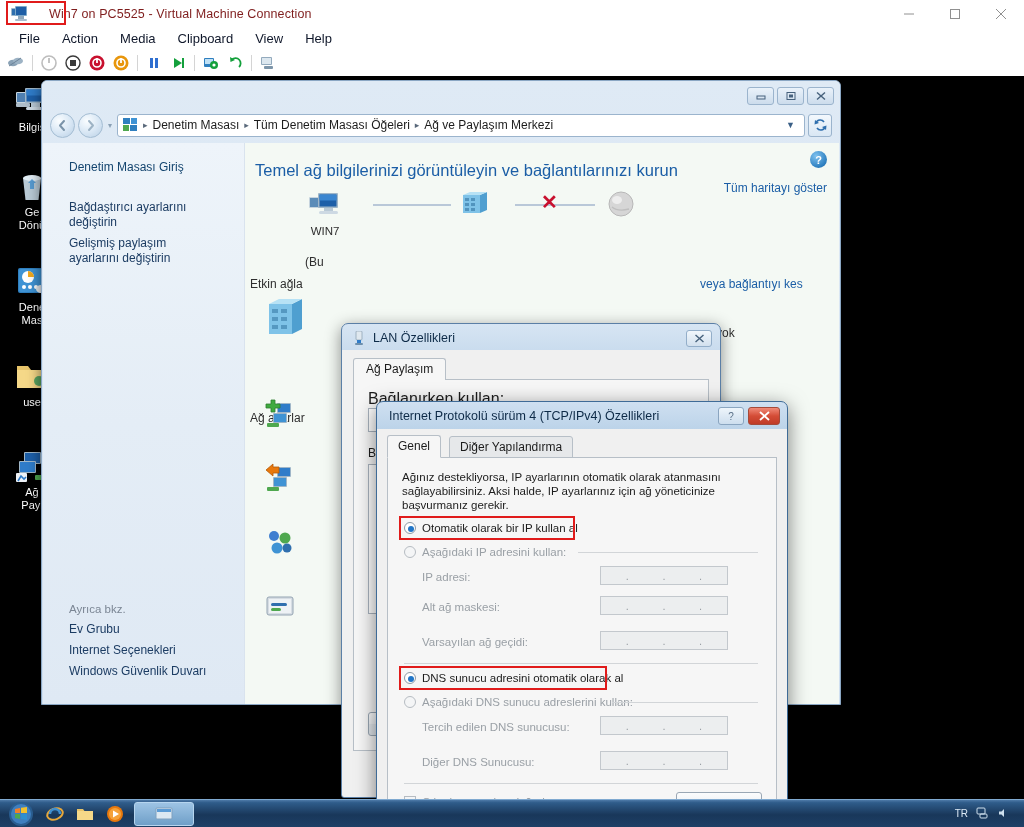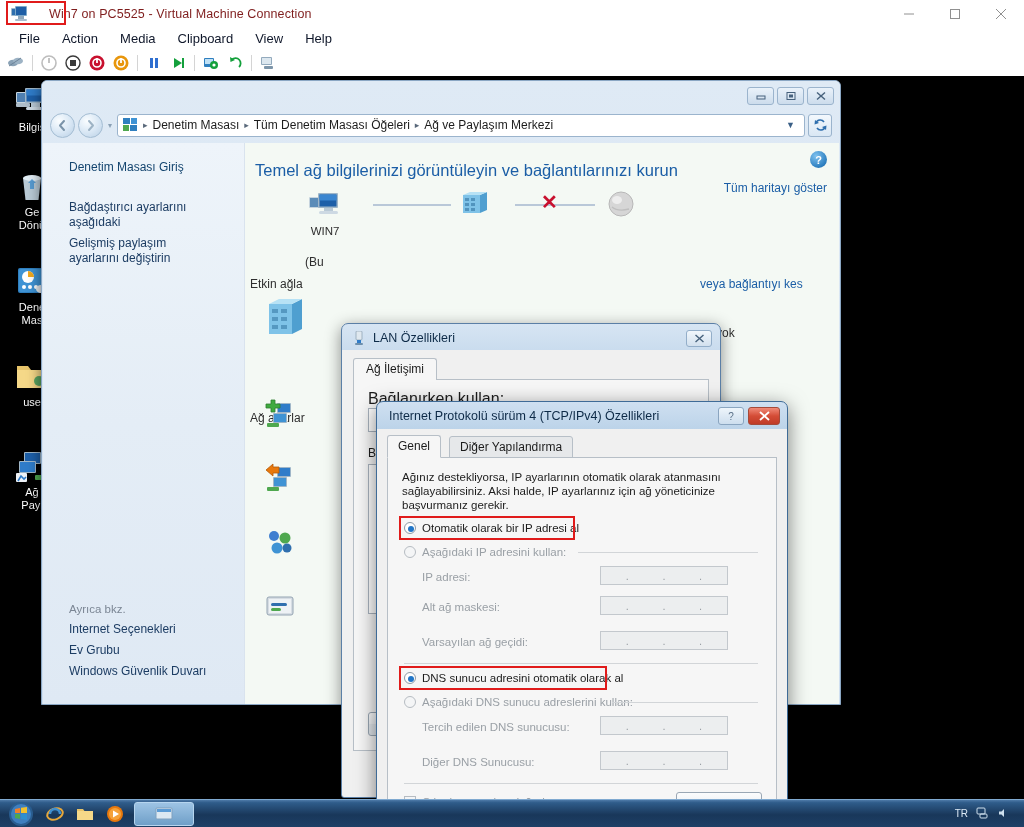--- a/index.html
+++ b/index.html
@@ -570,26 +570,26 @@
             <path d="M12 9 A4.5 4.5 0 0 1 4 10" fill="none" stroke="#2f6fae" stroke-width="1.6"></path>
             <polygon points="13,12 9,9 13.5,7.5" fill="#2f6fae"></polygon>
           </svg>
         </div>
       </div>
 
       <div class="cp-body">
         <div class="cp-side">
           <div class="side-link head">Denetim Masası Giriş</div>
           <div class="side-gap"></div>
-          <div class="side-link">Bağdaştırıcı ayarlarını aşağıdaki</div>
+          <div class="side-link">Bağdaştırıcı ayarlarını değiştirin</div>
           <div class="side-link" style="padding-right:28px">Gelişmiş paylaşım ayarlarını değiştirin</div>
           <div class="side-bottom">
             <div class="cat">Ayrıca bkz.</div>
+            <div class="side-link">Ev Grubu</div>
             <div class="side-link">Internet Seçenekleri</div>
-            <div class="side-link">Ev Grubu</div>
             <div class="side-link">Windows Güvenlik Duvarı</div>
           </div>
         </div>
 
         <div class="cp-main">
           <div class="cp-help">?</div>
           <div class="main-h1">Temel ağ bilgilerinizi görüntüleyin ve bağlantılarınızı kurun</div>
           <div class="showmap">Tüm haritayı göster</div>
 
           <div class="netmap">
@@ -716,21 +716,21 @@
         </span>
         <span>LAN Özellikleri</span>
       </div>
       <div class="dlg-close">
         <svg width="11" height="9">
             <line x1="1.5" y1="1" x2="9.5" y2="8" stroke="#46617c" stroke-width="1.4"></line>
             <line x1="9.5" y1="1" x2="1.5" y2="8" stroke="#46617c" stroke-width="1.4"></line>
           </svg>
       </div>
       <div class="lan-tabstrip">
-        <div class="lan-tab">Ağ İletişimi</div>
+        <div class="lan-tab">Ağ Paylaşım</div>
       </div>
       <div class="lan-panel">
         <div class="lan-inner-label">Bağlanırken kullan:</div>
         <div class="lan-inner-box"></div>
         <div class="lan-inner-label2">Bu bağlantı aşağıdaki öğeleri kullanır:</div>
         <div class="lan-listbox"></div>
         <div class="lan-btnrow">
           <div class="winbtn">Yükle...</div>
           <div class="winbtn">Kaldır</div>
           <div class="winbtn">Özellikler</div>
@@ -753,21 +753,21 @@
       <div class="tcp-tabstrip">
         <div class="tcp-tab active">Genel</div>
         <div class="tcp-tab inactive">Diğer Yapılandırma</div>
       </div>
 
       <div class="tcp-panel">
         <div class="tcp-desc">Ağınız destekliyorsa, IP ayarlarının otomatik olarak atanmasını sağlayabilirsiniz. Aksi halde, IP ayarlarınız için ağ yöneticinize başvurmanız gerekir.</div>
 
         <div class="opt-row" style="left:16px;top:64px;">
           <span class="radio on"></span>
-          <span>Otomatik olarak bir IP adresi al</span>
+          <span>Otomatik olarak bir IP kullan al</span>
         </div>
         <div class="hl-box" style="left:11px;top:58px;width:176px;height:24px;"></div>
 
         <div class="opt-row dim" style="left:16px;top:88px;">
           <span class="radio"></span>
           <span>Aşağıdaki IP adresini kullan:</span>
         </div>
         <div class="sep-line" style="left:190px;top:94px;width:180px;"></div>
 
         <div class="fieldlabel" style="left:34px;top:113px;">IP adresi:</div>

